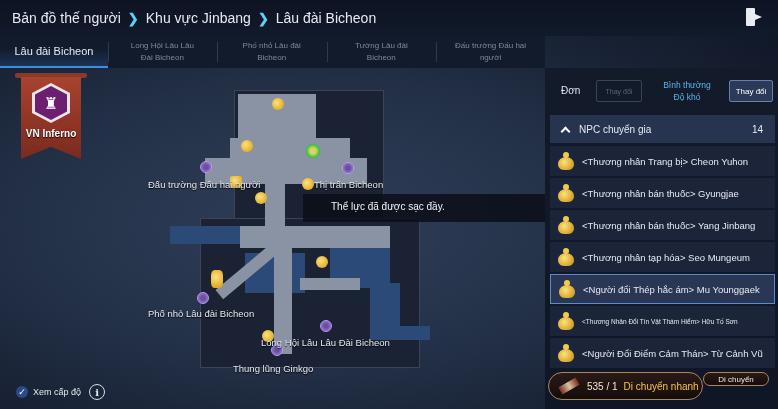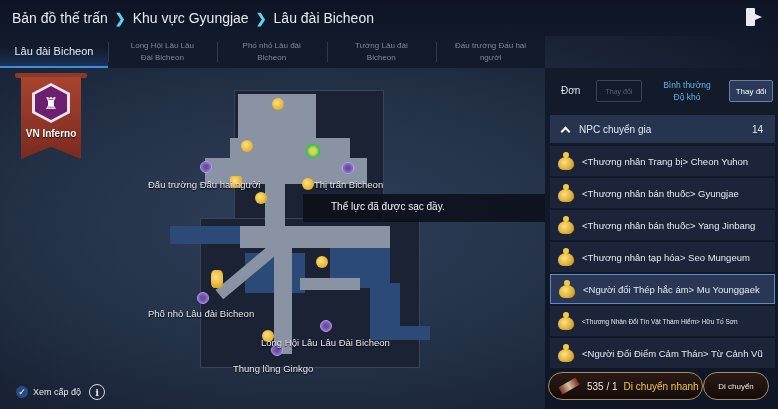--- a/index.html
+++ b/index.html
@@ -45,31 +45,31 @@
 .npc.sel{background:#2a3754;border:1px solid #5c8cc8}
 .npc.small{font-size:6.5px}
 .bag{width:20px;height:18px;margin-right:6px;position:relative;flex:none}
 .bag::before{content:"";position:absolute;left:2px;top:5px;width:16px;height:13px;border-radius:50% 50% 40% 40%;background:radial-gradient(circle at 40% 40%,#ffe27a,#c48a0a)}
 .bag::after{content:"";position:absolute;left:7px;top:0;width:6px;height:6px;border-radius:50%;background:#f3c94a}
 .footer-btns{position:absolute;left:548px;top:372px;display:flex;}
 .fast{width:155px;height:28px;border:1px solid #a88860;border-radius:14px;background:linear-gradient(#2a1a16,#140c0a);display:flex;align-items:center;padding-left:10px;font-size:10px;color:#f0e6d8}
 .fast .scroll{width:20px;height:8px;background:linear-gradient(90deg,#7a2b1e,#d4c4a0,#7a2b1e);transform:rotate(-30deg);margin-right:8px}
 .fast .cost{margin-right:6px}
 .fast .lbl{color:#f5c640;font-weight:normal}
-.move{width:66px;height:28px;border:1px solid #a88860;border-radius:14px;background:linear-gradient(#2a1a16,#140c0a);display:flex;align-items:center;justify-content:center;font-size:8px;color:#f0e6d8}
+.move{width:66px;height:14px;border:1px solid #a88860;border-radius:14px;background:linear-gradient(#2a1a16,#140c0a);display:flex;align-items:center;justify-content:center;font-size:8px;color:#f0e6d8}
 </style>
 </head>
 <body>
 
 <div class="bg"></div>
 
 <div class="topbar">
-  <span>Bản đồ thế trấn</span>
+  <span>Bản đồ thế người</span>
   <span class="crumb-sep">❯</span>
-  <span>Khu vực Gyungjae</span>
+  <span>Khu vực Jinbang</span>
   <span class="crumb-sep">❯</span>
   <span>Lâu đài Bicheon</span>
   <div class="exit">
       <div class="door"></div>
       <div class="arr"></div>
     </div>
 </div>
 
 <div class="tabs">
   <div class="tab active">Lâu đài Bicheon</div>

